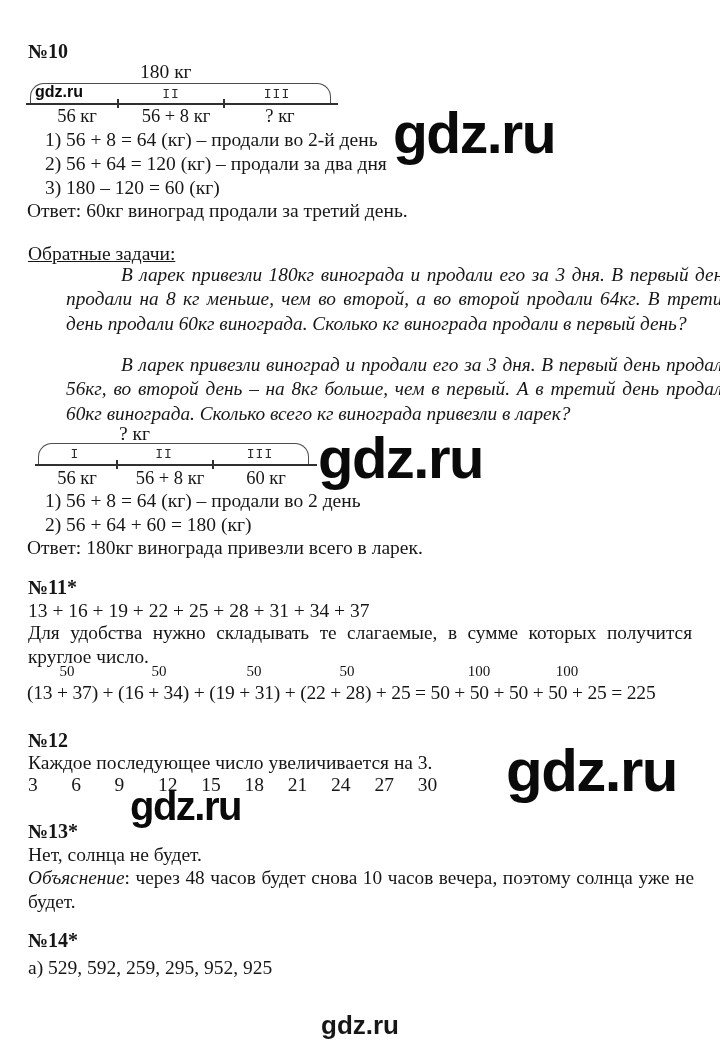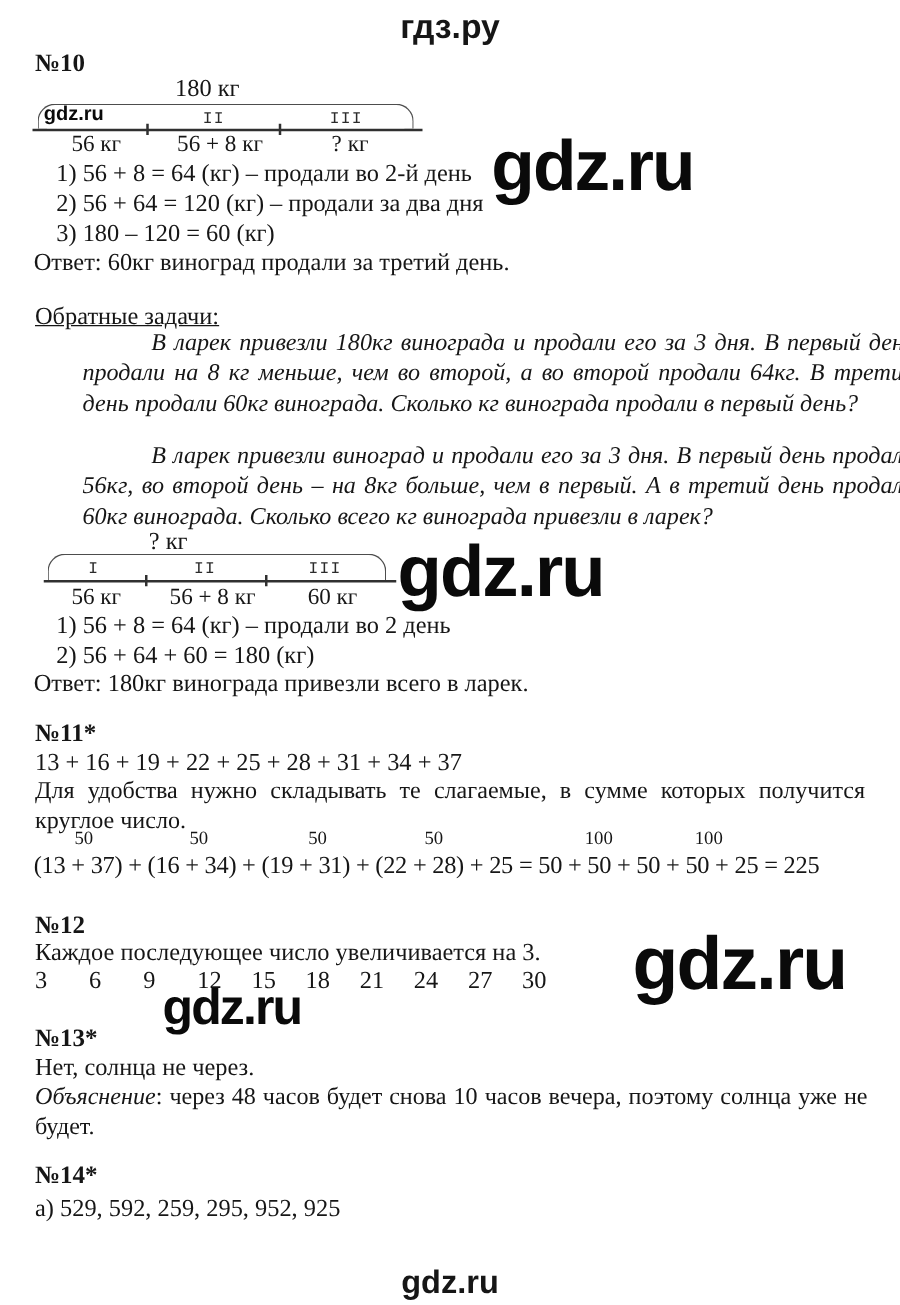--- a/index.html
+++ b/index.html
@@ -29,21 +29,20 @@
            letter-spacing:1px; transform:translateX(-50%); position:absolute; }
   .segl { font-size:18.5px; white-space:nowrap; transform:translateX(-50%); position:absolute; }
   .grp { font-size:15px; transform:translateX(-50%); position:absolute; white-space:nowrap; }
   .seqn { display:inline-block; width:43.3px; font-size:19.5px; }
 </style>
 </head>
 <body>
 
 <div class="page">
 
-  <div class="abs hdr" style="top:6px;">гдз.ру</div>
 
   <div class="abs num" style="left:28px; top:40px;">№10</div>
 
   <div class="abs" style="left:26px; top:60px; width:312px; height:70px;">
     <div class="abs t" style="left:114px; top:0px;">180 кг</div>
     <div class="abs bracket" style="left:4px; top:23px; width:299px; height:19px;"></div>
     <div class="abs wm wm-sm" style="left:9px; top:25px;">gdz.ru</div>
     <div class="roman" style="left:145px; top:27px;">II</div>
     <div class="roman" style="left:251px; top:27px;">III</div>
     <div class="abs barline" style="left:0px; top:43px; width:312px;"></div>
@@ -104,21 +103,21 @@
   <div class="abs t" style="left:28px; top:751px;">Каждое последующее число увеличивается на 3.</div>
 
   <div class="abs" style="left:28px; top:774px; white-space:nowrap;">
     <span class="seqn">3</span><span class="seqn">6</span><span class="seqn">9</span><span class="seqn">12</span><span class="seqn">15</span><span class="seqn">18</span><span class="seqn">21</span><span class="seqn">24</span><span class="seqn">27</span><span class="seqn">30</span>
   </div>
 
   <div class="abs wm" style="left:506px; top:744px; font-size:60px;">gdz.ru</div>
   <div class="abs wm" style="left:130px; top:788px; font-size:40px;">gdz.ru</div>
 
   <div class="abs num" style="left:28px; top:820px;">№13*</div>
-  <div class="abs t" style="left:28px; top:843px;">Нет, солнца не через.</div>
+  <div class="abs t" style="left:28px; top:843px;">Нет, солнца не будет.</div>
   <div class="abs just" style="left:28px; top:866px; width:666px;">
     <i>Объяснение</i><span>: через 48 часов будет снова 10 часов вечера, поэтому солнца уже не будет.</span>
   </div>
 
   <div class="abs num" style="left:28px; top:929px;">№14*</div>
   <div class="abs t" style="left:28px; top:956px;">а) 529, 592, 259, 295, 952, 925</div>
 
   <div class="abs ftr" style="top:1010px;">gdz.ru</div>
 
 </div>

